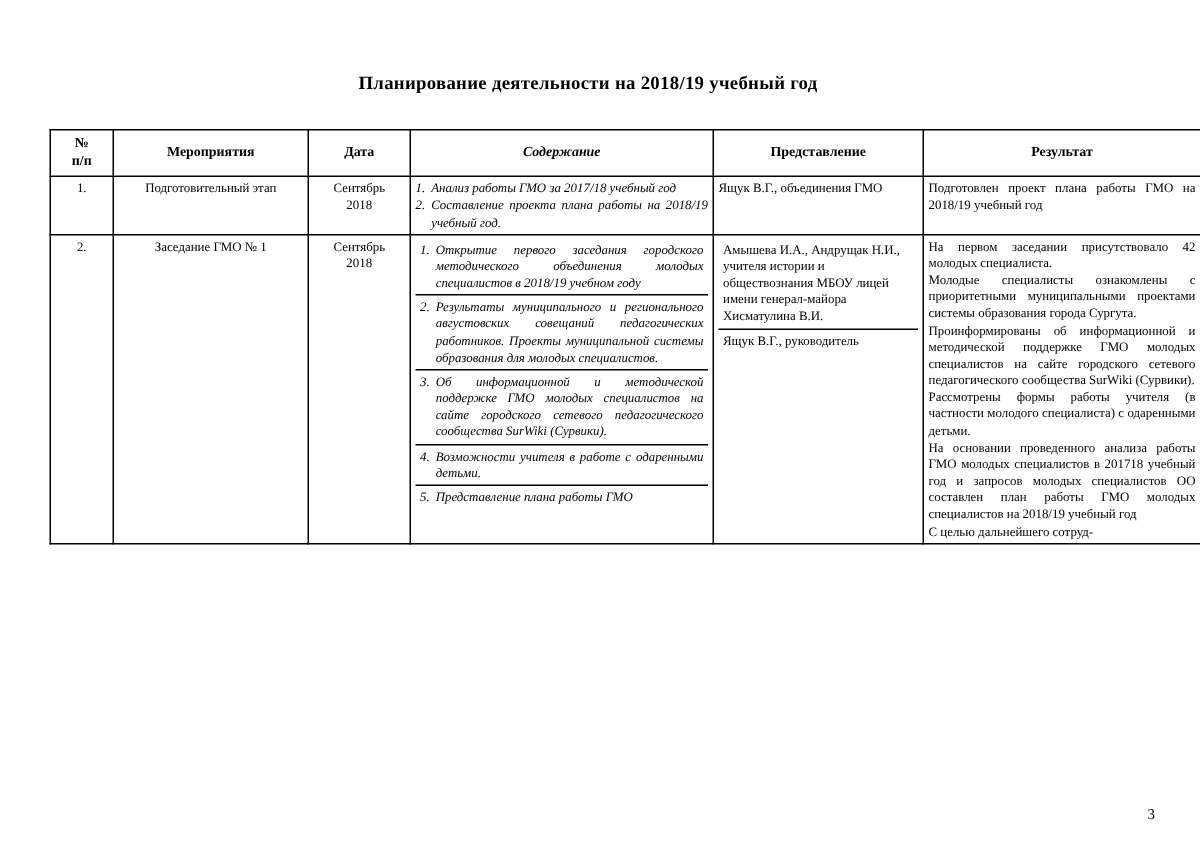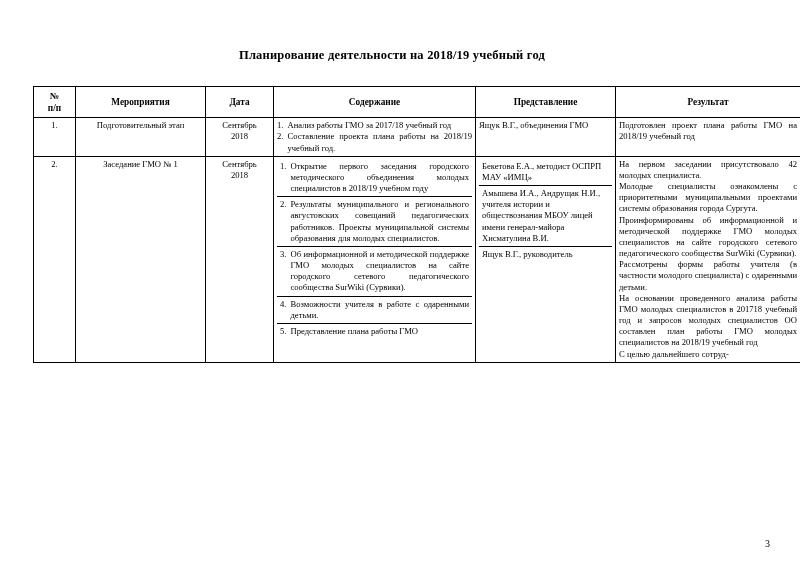--- a/index.html
+++ b/index.html
@@ -49,21 +49,21 @@
   table.plan th {
     text-align: center;
     vertical-align: middle;
     font-weight: bold;
     font-size: 9.3px;
     padding: 3px 2px;
   }
   .c-num   { width: 37px;  text-align: center; }
   .c-event { width: 125px; text-align: center; }
   .c-date  { width: 63px;  text-align: center; }
-  .c-cont  { width: 197px; }
+  .c-cont  { width: 197px; font-style: italic; }
   .c-resp  { width: 135px; }
   .c-res   { width: 180px; }
 
   .just { text-align: justify; text-justify: inter-word; hyphens: manual; }
   .ctr  { text-align: center; }
 
   
   td.nested { padding: 0; }
   table.sub {
     width: 100%;
@@ -189,23 +189,20 @@
               </td>
             </tr>
           </tbody>
             </table>
         </td>
 
         <td class="c-resp nested">
           <table class="sub">
             <tbody>
             <tr>
-              <td>Бекетова Е.А., методист ОСПРП МАУ «ИМЦ»</td>
-            </tr>
-            <tr>
               <td>Амышева И.А., Андрущак Н.И., учителя истории и обществознания МБОУ лицей имени генерал-майора Хисматулина В.И.</td>
             </tr>
             <tr>
               <td class="last-open">Ящук В.Г., руководитель</td>
             </tr>
           </tbody>
             </table>
         </td>
 
         <td class="c-res">

